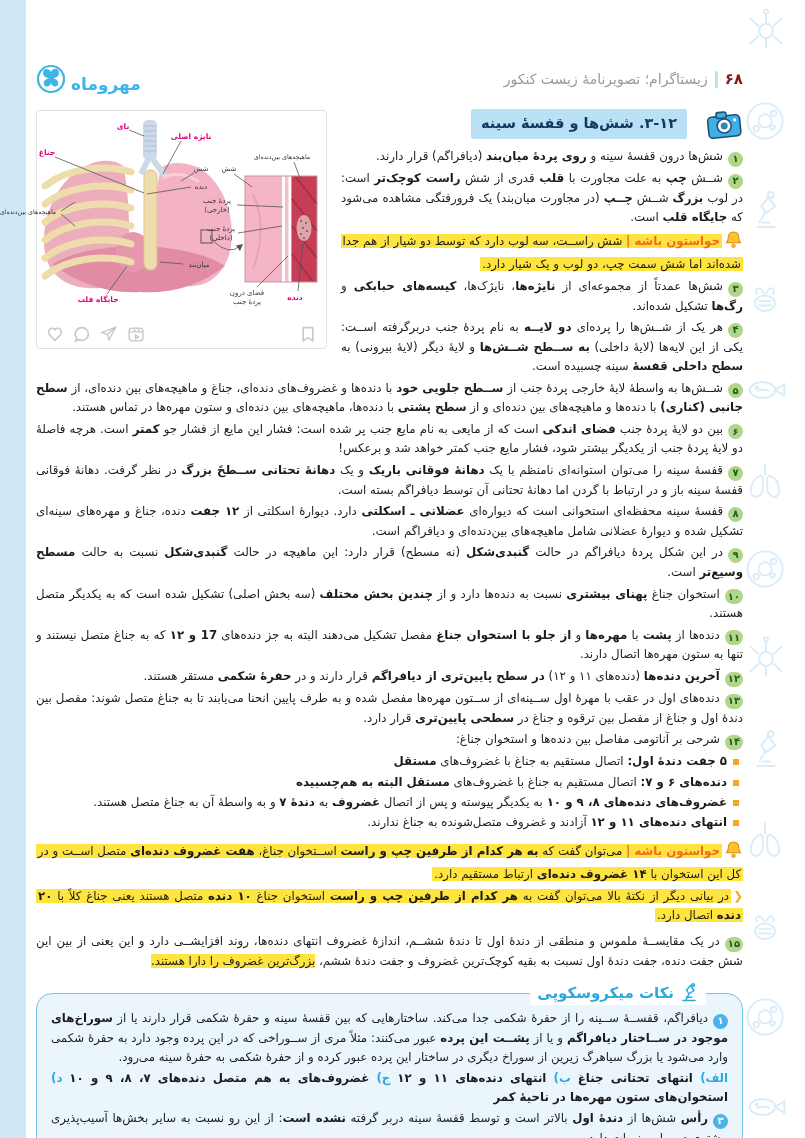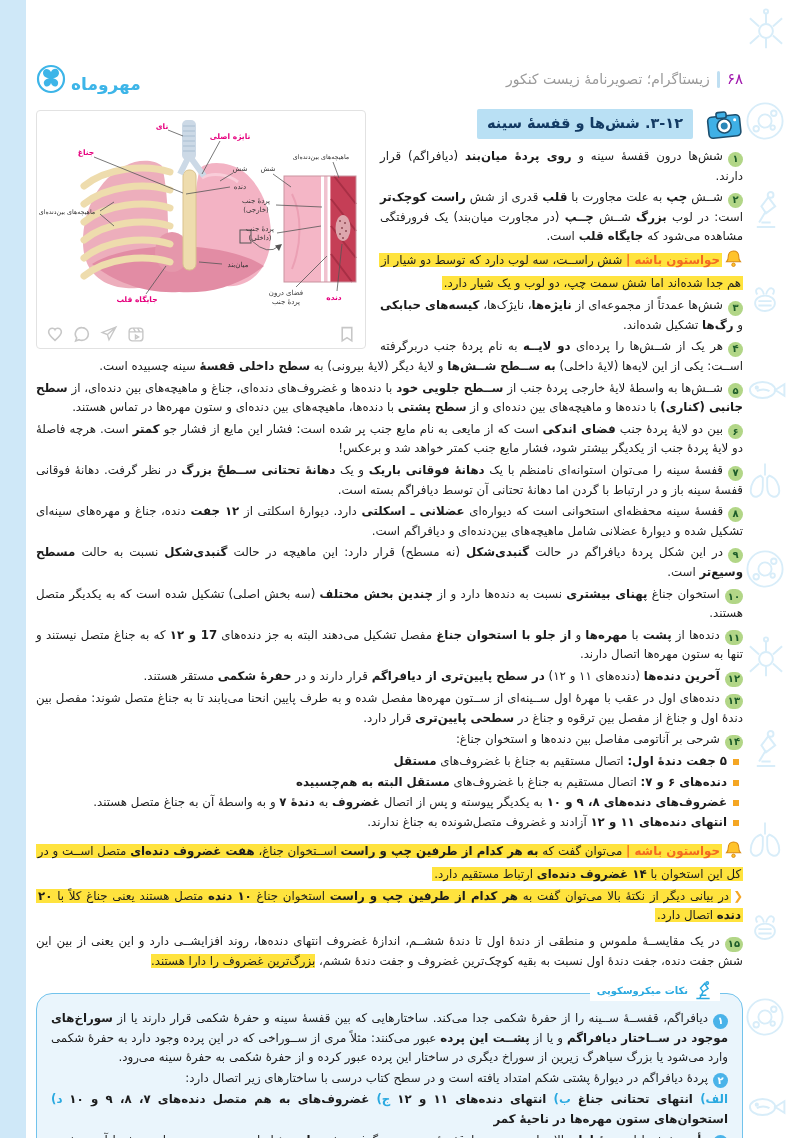--- a/index.html
+++ b/index.html
@@ -5,51 +5,51 @@
   html,body{margin:0;padding:0}
   body{width:805px;height:1138px;position:relative;background:#fff;overflow:hidden;
        font-family:"DejaVu Sans",sans-serif;color:#1c1c1c}
   .strip{position:absolute;left:0;top:0;width:26px;height:100%;background:#cfe8f8}
   .wmcol{position:absolute;right:2px;top:0;width:60px;height:100%;display:flex;flex-direction:column;
          justify-content:space-between;padding:8px 0;box-sizing:border-box;pointer-events:none}
   .wm{fill:none;stroke:#d8edf9;stroke-width:1.7}
   .content{position:absolute;right:62px;left:36px;top:0;direction:rtl}
   header{display:flex;align-items:center;margin-top:64px}
   .pagebar{display:flex;align-items:center;gap:7px}
-  .pagenum{font-size:15px;color:#a21caf;font-weight:400}
+  .pagenum{font-size:15px;color:#7f1d1d;font-weight:700}
   .vbar{width:3px;height:17px;background:#bfdff2;border-radius:2px}
   .htitle{font-size:14px;color:#9a9a9a}
   .brand{margin-right:auto;display:flex;align-items:flex-end;gap:5px}
   .brand-text{color:#3db5e8;font-weight:700;font-size:17px}
   main{margin-top:14px;font-size:11.8px;line-height:1.62;text-align:justify}
-  .fig{float:left;width:330px;margin:2px 14px 6px 0;border:1px solid #e2e2e2;border-radius:4px;
+  .fig{float:left;width:291px;margin:2px 14px 6px 0;border:1px solid #e2e2e2;border-radius:4px;
        background:#fff;padding:3px;box-sizing:border-box}
   .actions{display:flex;align-items:center;gap:9px;padding:5px 6px 2px;direction:ltr}
   .actions .sp{flex:1}
-  .titlerow{display:flex;align-items:center;gap:12px;margin-bottom:7px}
+  .titlerow{display:flex;align-items:center;gap:18px;margin-bottom:7px}
   .sec-title{background:#b9e0f4;color:#133a63;font-weight:700;font-size:14.5px;padding:3px 10px 4px;border-radius:2px}
   .pt{margin:2.5px 0}
   .badge{display:inline-flex;align-items:center;justify-content:center;min-width:15px;height:15px;
          border-radius:9px;font-size:10px;font-weight:700;margin-left:5px;vertical-align:-2px;
          padding:0 3px;box-sizing:border-box}
   .g{background:#b2d687;color:#1d5c2a}
   .bl{background:#4ab3e9;color:#fff}
   .b{font-weight:700}
   .hl{background:#ffe33e}
   .hl-run{background:#ffe33e;-webkit-box-decoration-break:clone;box-decoration-break:clone;padding:0 2px}
   .note{margin:3px 0}
   .note-label{color:#f26a21;font-weight:700}
   .bell{margin-left:2px;vertical-align:-4px}
   .marker{color:#f5a623;font-weight:700;margin-left:2px}
   .item{margin:1px 0;padding-right:4px}
   .sq{display:inline-block;width:6px;height:6px;background:#f5a623;margin-left:6px}
   .micro{clear:both;margin-top:22px;border:1.6px solid #72c3ec;border-radius:16px;background:#eaf5fc;
          padding:13px 14px 10px;position:relative}
-  .micro-title{position:absolute;top:-13px;right:22px;background:#fff;padding:0 7px;display:flex;
-               align-items:center;gap:5px;color:#2aa9e0;font-weight:700;font-size:10px}
+  .micro-title{position:absolute;top:-13px;right:36px;background:#fff;padding:0 7px;display:flex;
+               align-items:center;gap:5px;color:#2aa9e0;font-weight:700;font-size:15px}
   .mp{margin:2px 0}
   svg text{font-family:"DejaVu Sans",sans-serif}
   .lbl{font-size:7px;fill:#333}
   .lbl2{font-size:6.3px;fill:#333}
   .lblm{font-size:7.5px;fill:#e6007e;font-weight:700}
   .ln{stroke:#555;stroke-width:.8;fill:none}
 </style>
 </head>
 <body>
 
@@ -300,18 +300,17 @@
 
     <section class="micro">
       <div class="micro-title">
         <svg width="20" height="20" viewBox="0 0 24 24" fill="none" stroke="#2aa9e0" stroke-width="1.8">
             <path d="M4 21h16M8 17h8M14 3l4 6-6 4-3-4.5zM12 13l-4 8"></path>
             <circle cx="17" cy="2.5" r="1.5"></circle>
           </svg>
         <span>نکات میکروسکوپی</span>
       </div>
       <p class="mp"><span class="badge bl">۱</span><span>دیافراگم، قفســهٔ ســینه را از حفرهٔ شکمی جدا می‌کند. ساختارهایی که بین قفسهٔ سینه و حفرهٔ شکمی قرار دارند یا از <span class="b">سوراخ‌های موجود در ســاختار دیافراگم</span> و یا از <span class="b">پشــت این پرده</span> عبور می‌کنند: مثلاً مری از ســوراخی که در این پرده وجود دارد به حفرهٔ شکمی وارد می‌شود یا بزرگ سیاهرگ زیرین از سوراخ دیگری در ساختار این پرده عبور کرده و از حفرهٔ شکمی به حفرهٔ سینه می‌رود.</span></p>
-      <p class="mp"><span class="badge bl">۲</span><span>پردهٔ دیافراگم در دیوارهٔ پشتی شکم امتداد یافته است و در سطح کتاب درسی با ساختارهای زیر اتصال دارد:</span></p>
       <p class="mp"><span><span class="b" style="color: rgb(42, 169, 224);">الف) </span><span class="b">انتهای تحتانی جناغ</span> <span class="b" style="color: rgb(42, 169, 224);">ب) </span><span class="b">انتهای دنده‌های ۱۱ و ۱۲</span> <span class="b" style="color: rgb(42, 169, 224);">ج) </span><span class="b">غضروف‌های به هم متصل دنده‌های ۷، ۸، ۹ و ۱۰</span> <span class="b" style="color: rgb(42, 169, 224);">د) </span><span class="b">استخوان‌های ستون مهره‌ها در ناحیهٔ کمر</span></span></p>
       <p class="mp"><span class="badge bl">۳</span><span><span class="b">رأس</span> شش‌ها از <span class="b">دندهٔ اول</span> بالاتر است و توسط قفسهٔ سینه دربر گرفته <span class="b">نشده است</span>: از این رو نسبت به سایر بخش‌ها آسیب‌پذیری بیشتری در برابر ضربات دارد.</span></p>
     </section>
   </main>
 </div>
 
 </body></html>

